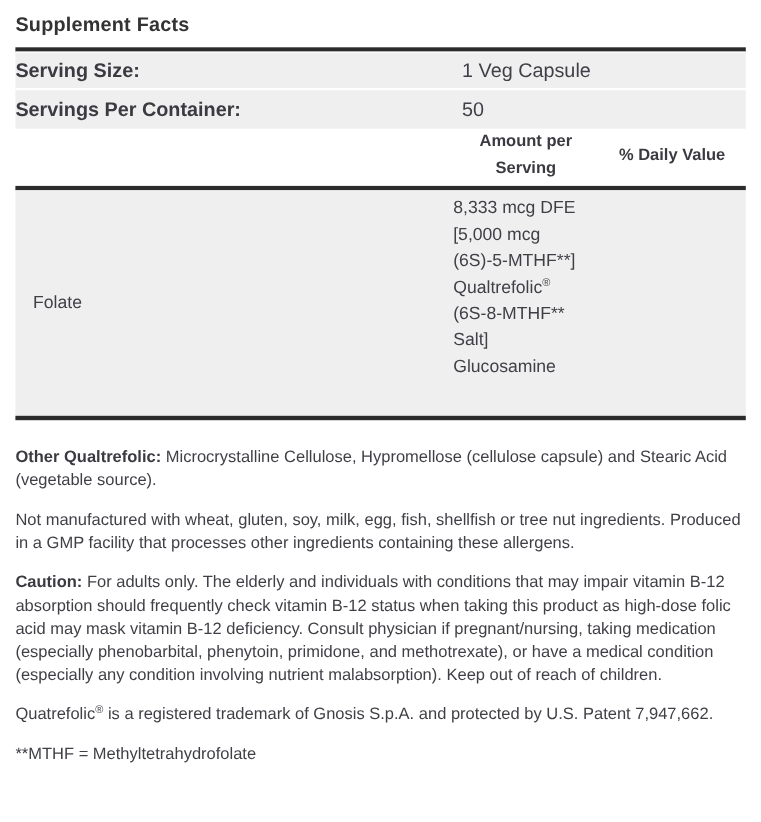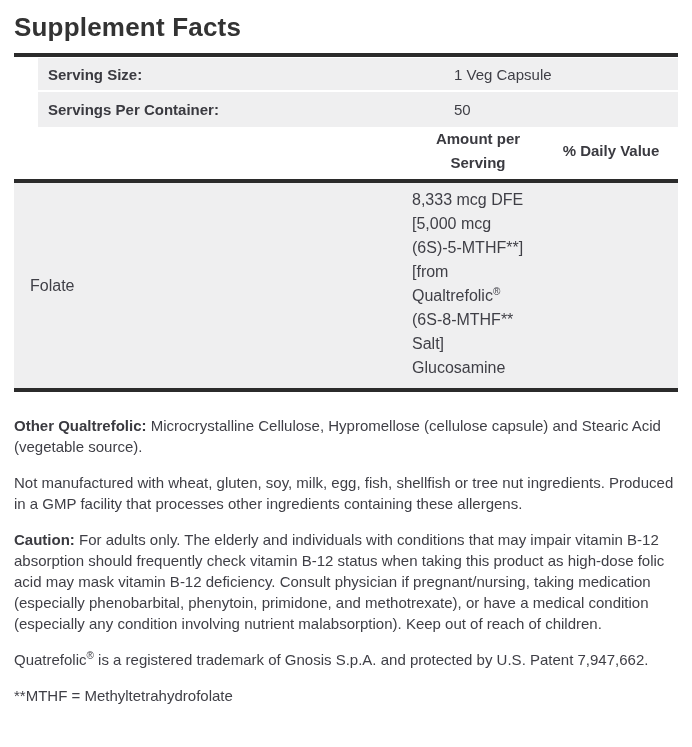--- a/index.html
+++ b/index.html
@@ -7,43 +7,42 @@
   body {
     width: 692px;
     background: #ffffff;
     font-family: "Liberation Sans", "DejaVu Sans", sans-serif;
     color: var(--text, #3f3f46);
   }
   .panel { padding: 8px 14px 10px 14px; }
 
   .panel-title {
     margin: 4px 0 10px 0;
-    font-size: 26px;
+    font-size: 18px;
     font-weight: 700;
     color: var(--title, #333333);
     letter-spacing: 0.2px;
   }
 
   .bar-thick {
     height: 4px;
     background: var(--bar, #2b2b2b);
     border: none;
     margin: 0;
   }
 
   
   .serving-row {
     display: grid;
     grid-template-columns: 406px 1fr;
     align-items: center;
     min-height: 35px;
     background: var(--row_bg, #efeff0);
-    padding-left: 10px;
-    font-size: 15px;
-    margin-left: 24px;
+    padding-left: 0;
+    font-size: 18px;
   }
   .serving-row.first { border-bottom: 2px solid #ffffff; border-top: 1px solid #ffffff; }
   .serving-label { font-weight: 700; color: #3a3a40; }
   .serving-value { font-weight: 400; }
 
   
   .grid3 {
     display: grid;
     grid-template-columns: 1fr 132px 134px;
   }
@@ -126,21 +125,20 @@
   </div>
 
   <div class="bar-thick"></div>
 
   <div class="grid3 nutrient-row">
     <div class="cell-nutrient">Folate</div>
     <div class="cell-amount">
         <div>8,333 mcg DFE</div>
         <div>[5,000 mcg</div>
         <div>(6S)-5-MTHF**]</div>
-        <div>[from</div>
         <div>Qualtrefolic<sup>®</sup></div>
         <div>(6S-8-MTHF**</div>
         <div>Salt]</div>
         <div>Glucosamine</div>
       </div>
   </div>
 
   <div class="bar-thick"></div>
 
   <div class="footnotes">

